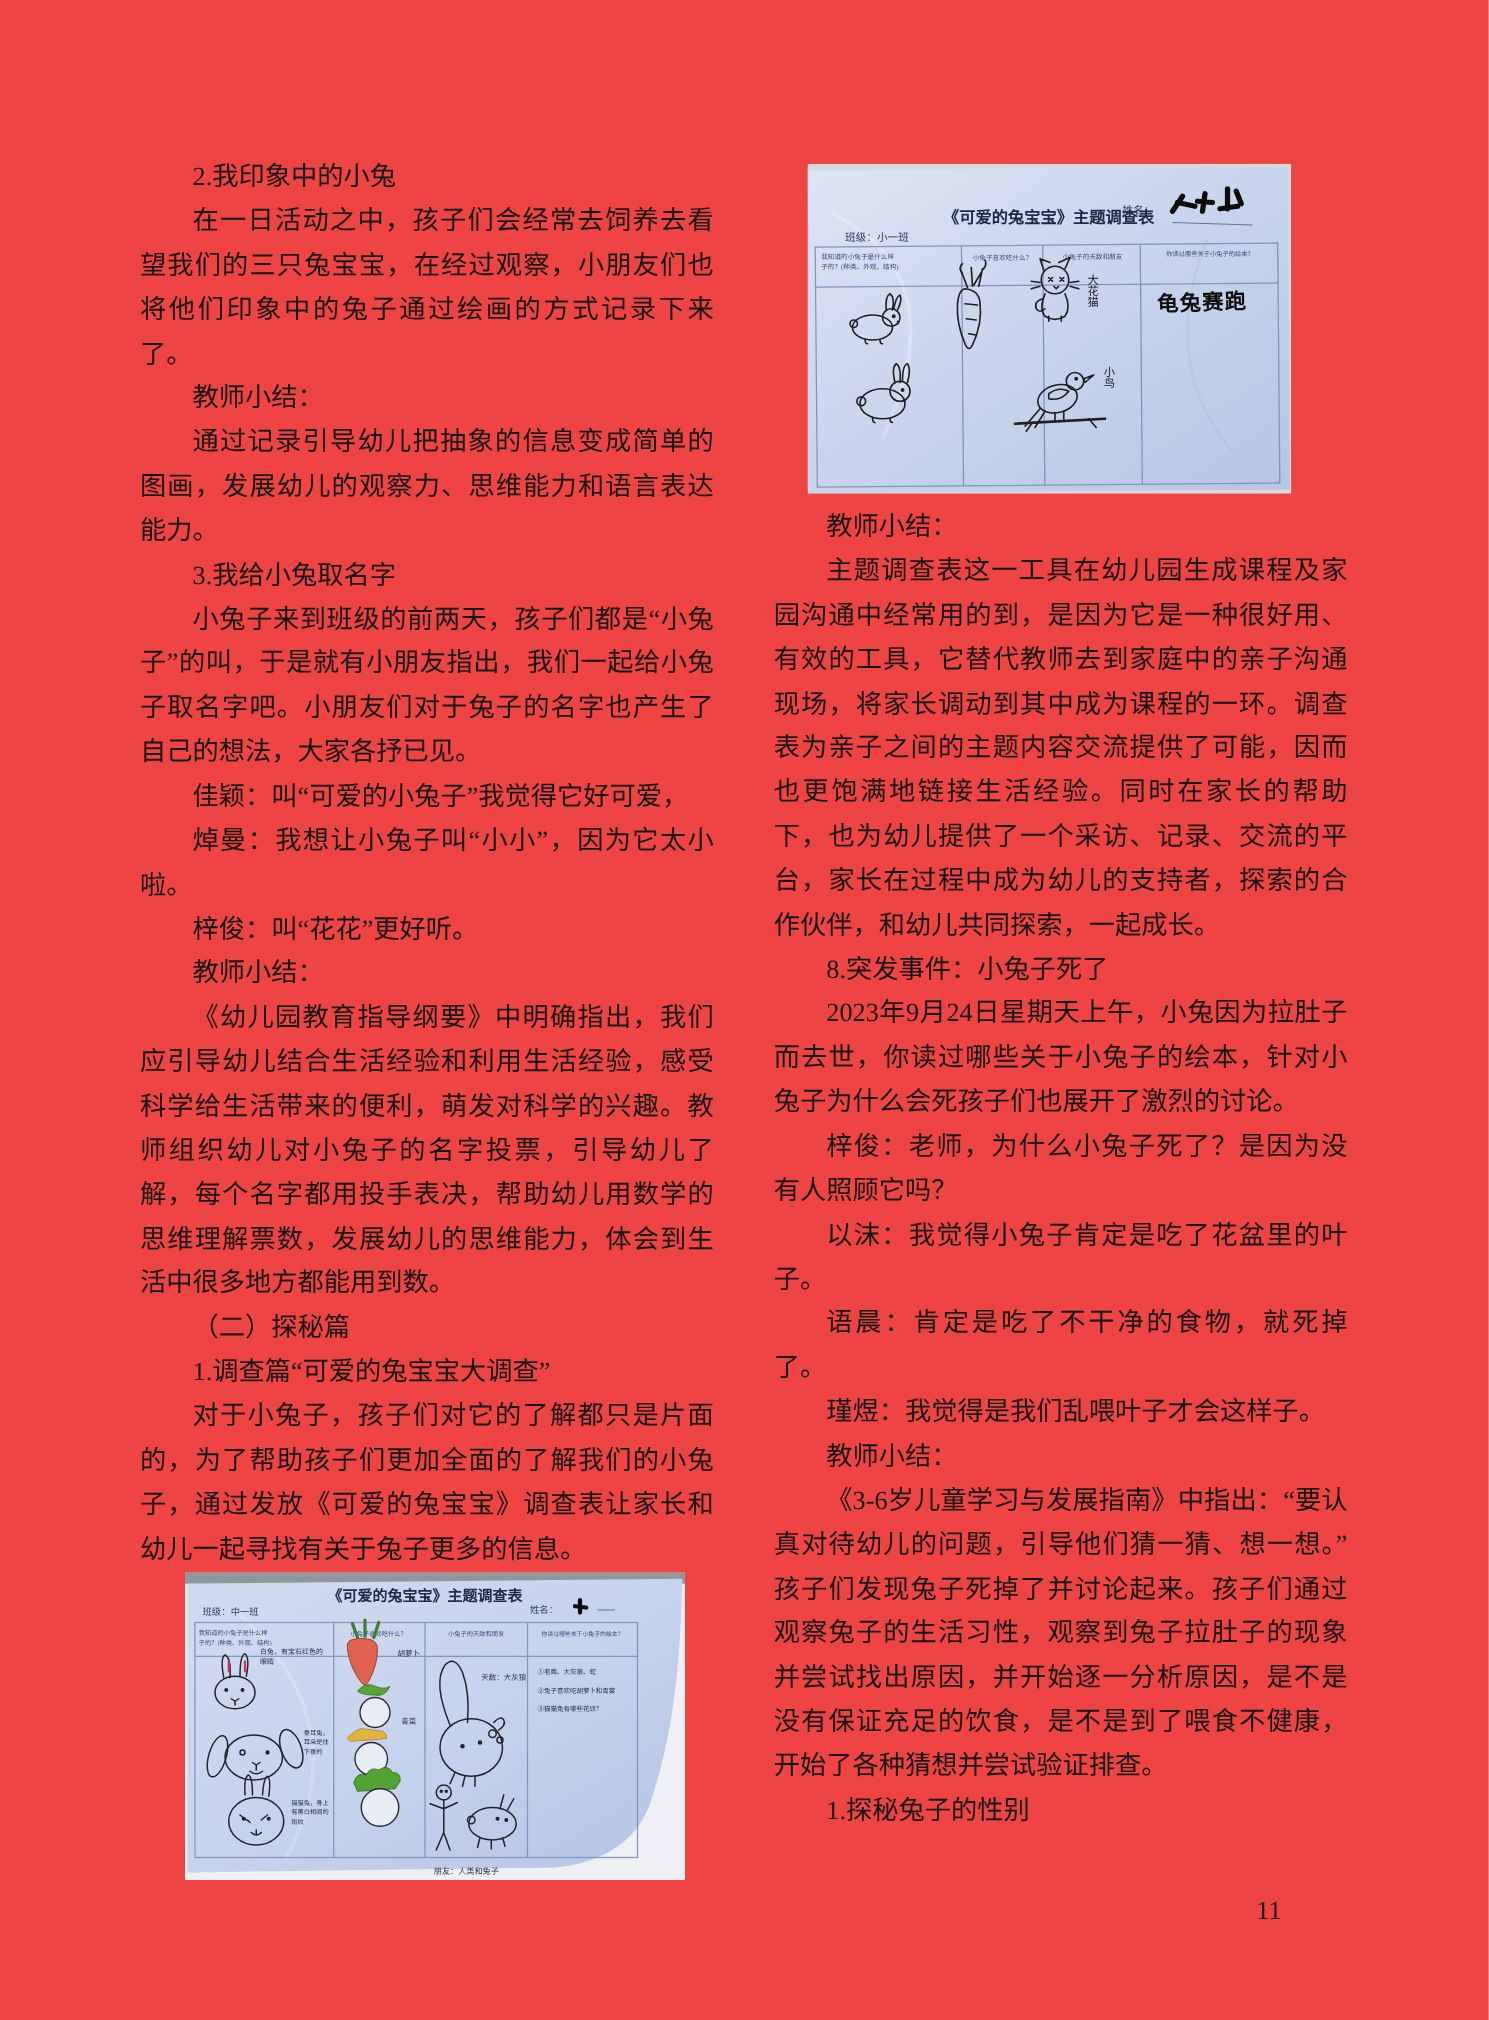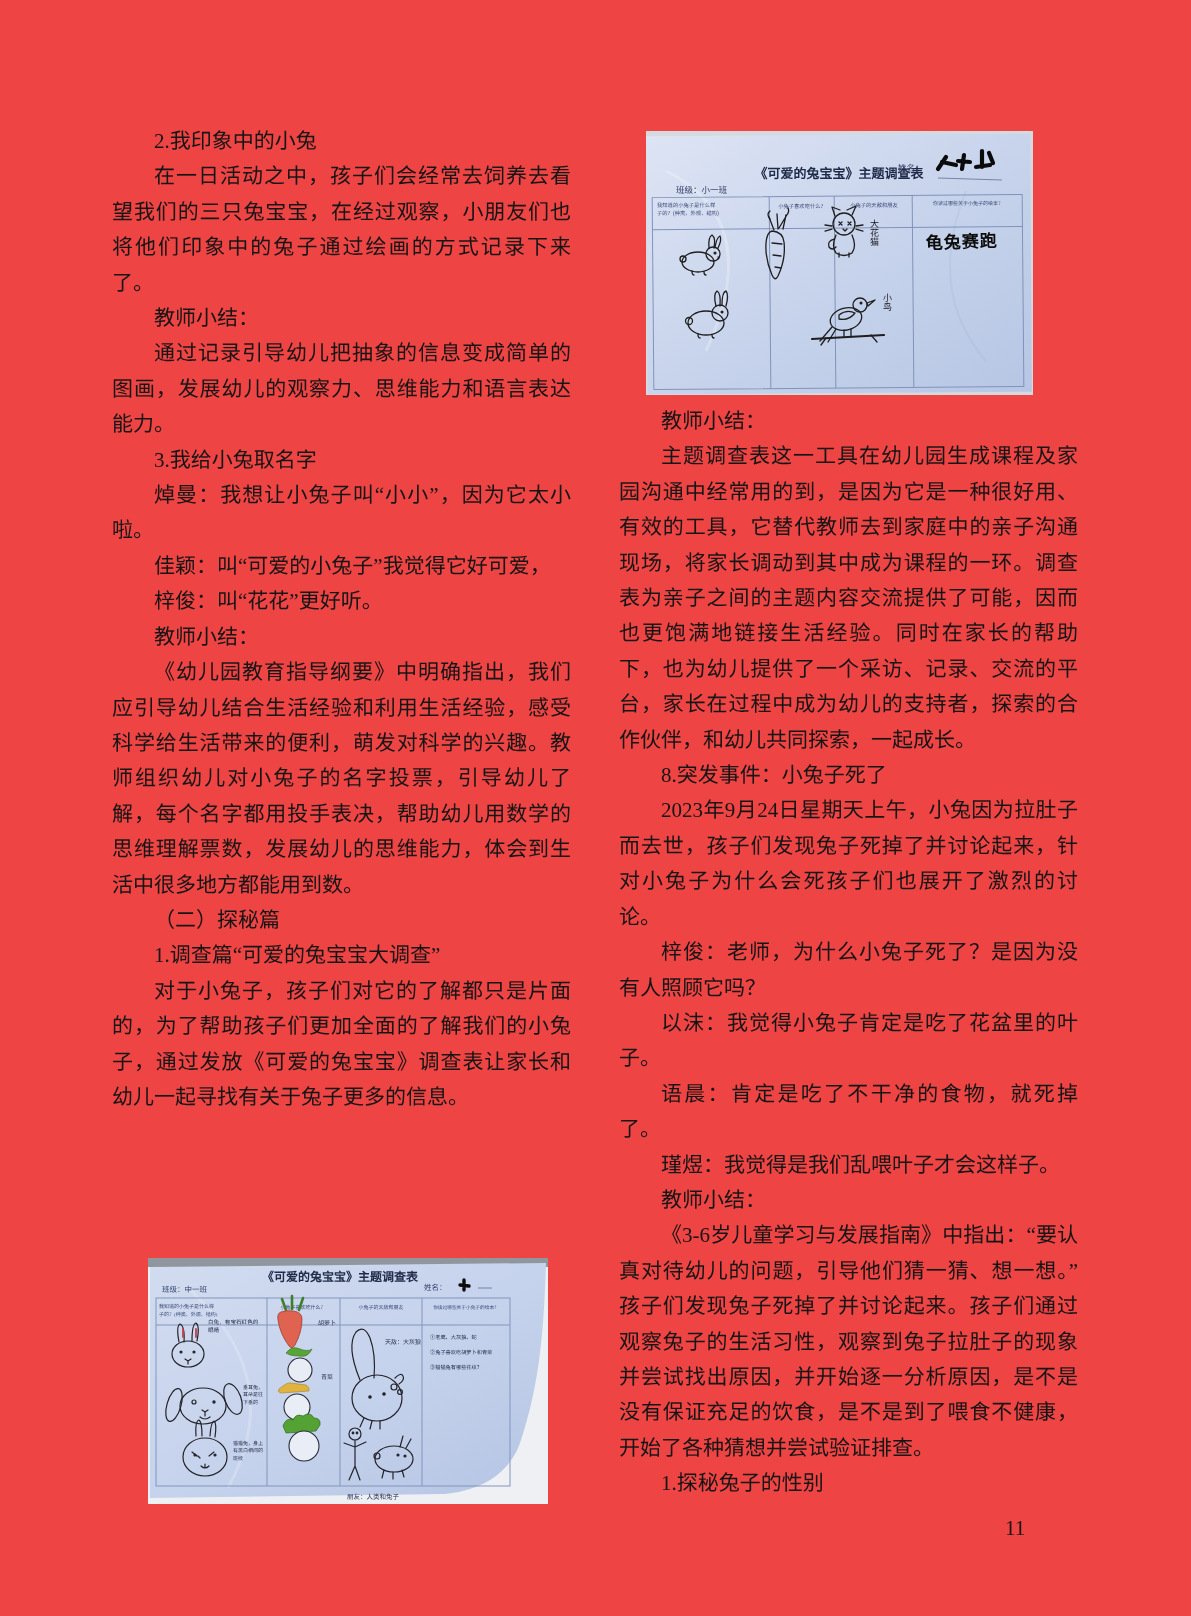--- a/index.html
+++ b/index.html
@@ -49,35 +49,36 @@
 <body>
 
 <div class="page">
 
   <div class="col col-left">
     <p>2.我印象中的小兔</p>
     <p>在一日活动之中，孩子们会经常去饲养去看望我们的三只兔宝宝，在经过观察，小朋友们也将他们印象中的兔子通过绘画的方式记录下来了。</p>
     <p>教师小结：</p>
     <p>通过记录引导幼儿把抽象的信息变成简单的图画，发展幼儿的观察力、思维能力和语言表达能力。</p>
     <p>3.我给小兔取名字</p>
+    <p>小兔子来到班级的前两天，孩子们都是“小兔子”的叫，于是就有小朋友指出，我们一起给小兔子取名字吧。小朋友们对于兔子的名字也产生了自己的想法，大家各抒已见。</p>
+    <p>佳颖：叫“可爱的小兔子”我觉得它好可爱，</p>
     <p>焯曼：我想让小兔子叫“小小”，因为它太小啦。</p>
-    <p>佳颖：叫“可爱的小兔子”我觉得它好可爱，</p>
     <p>梓俊：叫“花花”更好听。</p>
     <p>教师小结：</p>
     <p>《幼儿园教育指导纲要》中明确指出，我们应引导幼儿结合生活经验和利用生活经验，感受科学给生活带来的便利，萌发对科学的兴趣。教师组织幼儿对小兔子的名字投票，引导幼儿了解，每个名字都用投手表决，帮助幼儿用数学的思维理解票数，发展幼儿的思维能力，体会到生活中很多地方都能用到数。</p>
     <p>（二）探秘篇</p>
     <p>1.调查篇“可爱的兔宝宝大调查”</p>
     <p>对于小兔子，孩子们对它的了解都只是片面的，为了帮助孩子们更加全面的了解我们的小兔子，通过发放《可爱的兔宝宝》调查表让家长和幼儿一起寻找有关于兔子更多的信息。</p>
   </div>
 
   <div class="col col-right">
     <p>教师小结：</p>
     <p>主题调查表这一工具在幼儿园生成课程及家园沟通中经常用的到，是因为它是一种很好用、有效的工具，它替代教师去到家庭中的亲子沟通现场，将家长调动到其中成为课程的一环。调查表为亲子之间的主题内容交流提供了可能，因而也更饱满地链接生活经验。同时在家长的帮助下，也为幼儿提供了一个采访、记录、交流的平台，家长在过程中成为幼儿的支持者，探索的合作伙伴，和幼儿共同探索，一起成长。</p>
     <p>8.突发事件：小兔子死了</p>
-    <p>2023年9月24日星期天上午，小兔因为拉肚子而去世，孩子们发现兔子死掉了并讨论起来，针对小兔子为什么会死孩子们也展开了激烈的讨论。</p>
+    <p>2023年9月24日星期天上午，小兔因为拉肚子而去世，你读过哪些关于小兔子的绘本，针对小兔子为什么会死孩子们也展开了激烈的讨论。</p>
     <p>梓俊：老师，为什么小兔子死了？是因为没有人照顾它吗？</p>
     <p>以沫：我觉得小兔子肯定是吃了花盆里的叶子。</p>
     <p>语晨：肯定是吃了不干净的食物，就死掉了。</p>
     <p>瑾煜：我觉得是我们乱喂叶子才会这样子。</p>
     <p>教师小结：</p>
     <p>《3-6岁儿童学习与发展指南》中指出：“要认真对待幼儿的问题，引导他们猜一猜、想一想。”孩子们发现兔子死掉了并讨论起来。孩子们通过观察兔子的生活习性，观察到兔子拉肚子的现象并尝试找出原因，并开始逐一分析原因，是不是没有保证充足的饮食，是不是到了喂食不健康，开始了各种猜想并尝试验证排查。</p>
     <p>1.探秘兔子的性别</p>
   </div>
 
   <div class="photo photo-a">

